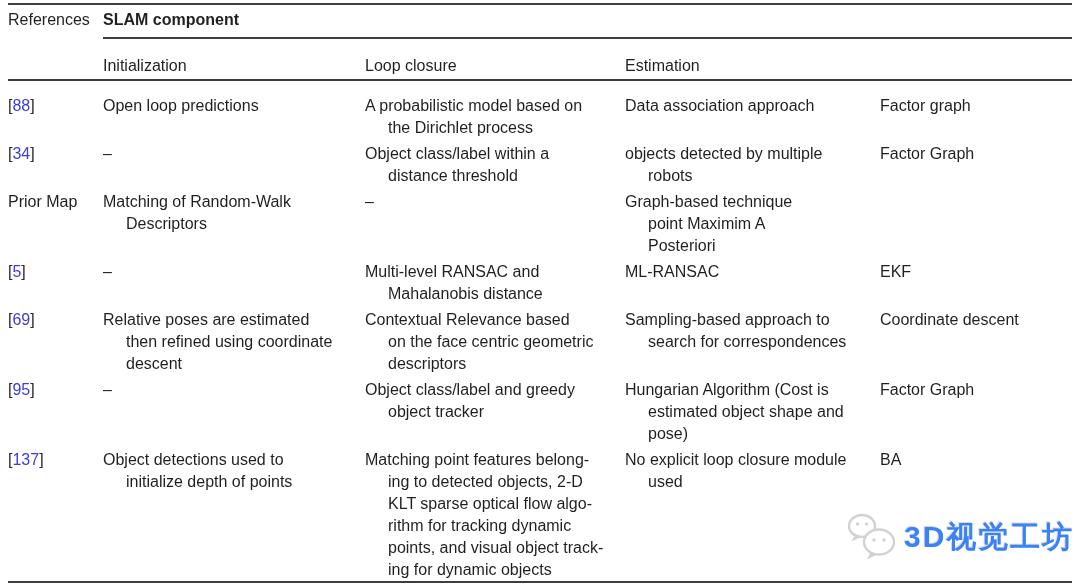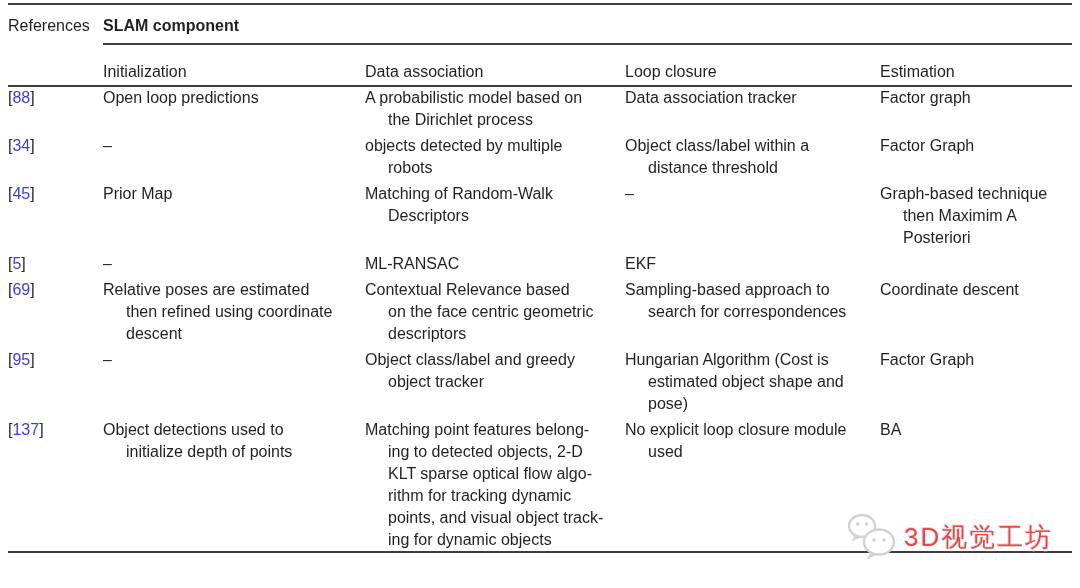--- a/index.html
+++ b/index.html
@@ -16,118 +16,119 @@
   }
   .rule {
     height: 2px;
     background: #3d3d3d;
   }
   .rule-mid { margin-left: 95px; }
   .hdr-row, .body-row {
     display: grid;
     grid-template-columns: 95px 262px 260px 255px 1fr;
   }
-  .hdr1 { margin-top: 10px; margin-bottom: 6px; }
+  .hdr1 { margin-top: 4px; margin-bottom: 6px; }
   .hdr2 { margin-top: 16px; margin-bottom: 2px; }
   .group-span { grid-column: 2 / -1; font-weight: bold; }
   .cell, .hcell {
     font-size: 16px;
     line-height: 22px;
     padding-right: 12px;
     white-space: pre-line;
   }
   .cell.hang {
     padding-left: 23px;
     text-indent: -23px;
   }
-  .tbody { }
+  .tbody { padding-top: 14px; }
   .body-row { margin-bottom: 4px; }
   .body-row:last-child { margin-bottom: 0; }
   .ref-cell { white-space: nowrap; }
   .ref-link {
     color: #3c3ce0;
     text-decoration: none;
     cursor: pointer;
   }
   .bracket { color: #2a2630; }
   .watermark {
     position: absolute;
     left: 846px; top: 512px;
     display: flex;
     align-items: center;
     gap: 6px;
   }
   .wm-text {
-    font-size: 26px;
+    font-size: 30px;
     letter-spacing: 2px;
-    color: #ef4444;
+    color: #3b82f6;
     text-shadow: 1px 2px 1px rgba(255,255,255,0.95), -1px -1px 0 rgba(186,186,186,0.55);
     white-space: nowrap;
+    font-weight: bold;
   }
   .wm-icon { display: block; }
 </style>
 </head>
 <body>
 
 <div class="paper-table">
 
   <div class="rule"></div>
 
   <div class="hdr-row hdr1">
     <div class="hcell">References</div>
     <div class="hcell group-span">SLAM component</div>
   </div>
 
   <div class="rule rule-mid"></div>
 
   <div class="hdr-row hdr2">
     <div class="hcell"></div>
     <div class="hcell">Initialization</div>
-    <div class="hcell">Data association</div>
     <div class="hcell">Loop closure</div>
     <div class="hcell">Estimation</div>
   </div>
 
   <div class="rule"></div>
 
   <div class="tbody">
 
     <div class="body-row">
       <div class="cell ref-cell"><span class="bracket">[</span><a class="ref-link">88</a><span class="bracket">]</span></div>
       <div class="cell hang">Open loop predictions</div>
       <div class="cell hang">A probabilistic model based on
 the Dirichlet process</div>
-      <div class="cell hang">Data association tracker</div>
+      <div class="cell hang">Data association approach</div>
       <div class="cell hang">Factor graph</div>
     </div>
 
     <div class="body-row">
       <div class="cell ref-cell"><span class="bracket">[</span><a class="ref-link">34</a><span class="bracket">]</span></div>
       <div class="cell hang">–</div>
+      <div class="cell hang">Object class/label within a
+distance threshold</div>
       <div class="cell hang">objects detected by multiple
 robots</div>
-      <div class="cell hang">Object class/label within a
-distance threshold</div>
       <div class="cell hang">Factor Graph</div>
     </div>
 
     <div class="body-row">
-      <div class="cell ref-cell"><span class="bracket">[</span><a class="ref-link">45</a><span class="bracket">]</span></div>
       <div class="cell hang">Prior Map</div>
       <div class="cell hang">Matching of Random-Walk
 Descriptors</div>
       <div class="cell hang">–</div>
       <div class="cell hang">Graph-based technique
-then Maximim A
+point Maximim A
 Posteriori</div>
     </div>
 
     <div class="body-row">
       <div class="cell ref-cell"><span class="bracket">[</span><a class="ref-link">5</a><span class="bracket">]</span></div>
       <div class="cell hang">–</div>
+      <div class="cell hang">Multi-level RANSAC and
+Mahalanobis distance</div>
       <div class="cell hang">ML-RANSAC</div>
       <div class="cell hang">EKF</div>
     </div>
 
     <div class="body-row">
       <div class="cell ref-cell"><span class="bracket">[</span><a class="ref-link">69</a><span class="bracket">]</span></div>
       <div class="cell hang">Relative poses are estimated
 then refined using coordinate
 descent</div>
       <div class="cell hang">Contextual Relevance based

